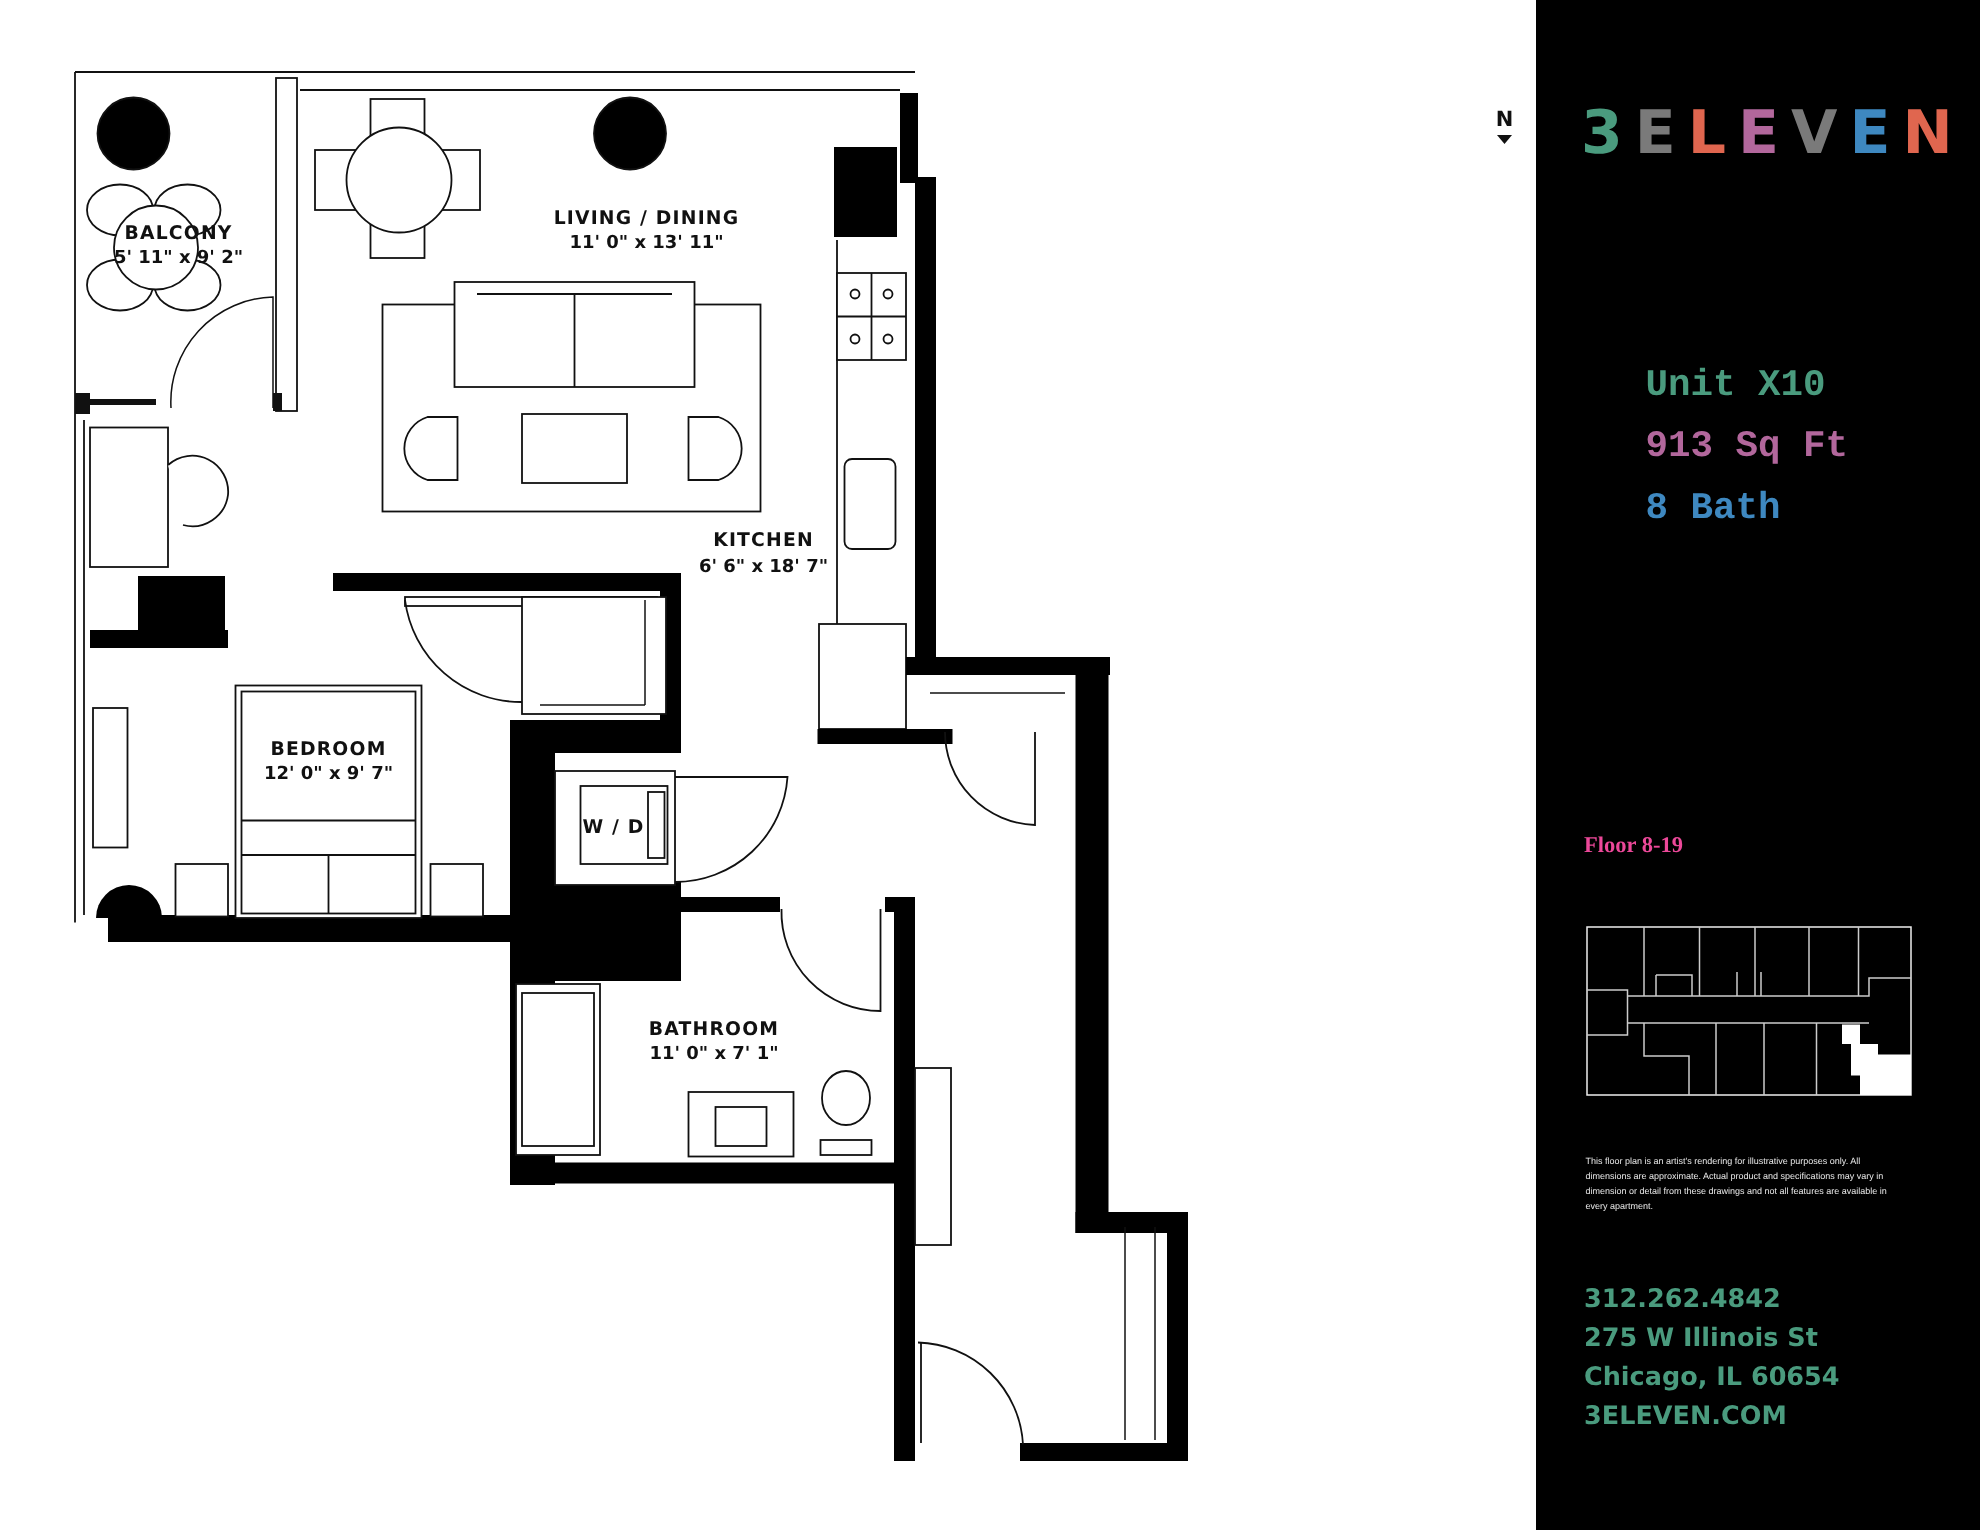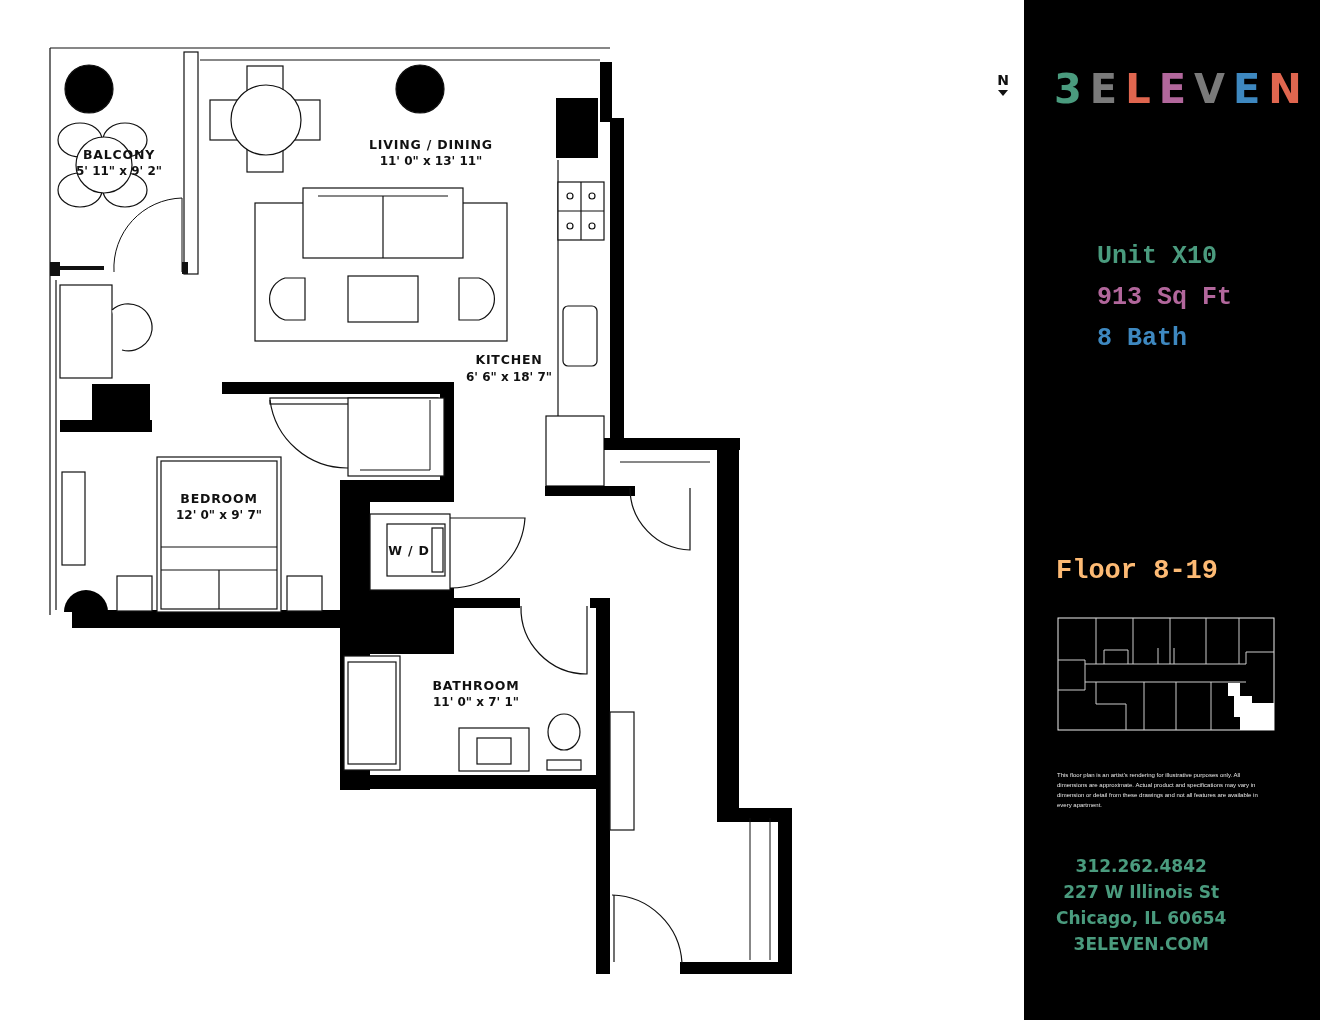--- a/index.html
+++ b/index.html
@@ -5,24 +5,24 @@
   html,body{margin:0;padding:0;}
   body{width:1320px;height:1020px;position:relative;background:#fff;overflow:hidden;font-family:"Liberation Sans",sans-serif;}
   #plan{position:absolute;left:0;top:0;width:1024px;height:1020px;}
   .room-label{font-family:"DejaVu Sans",sans-serif;font-weight:bold;font-size:12.5px;letter-spacing:0.8px;fill:#111;}
   .dim-label{font-family:"DejaVu Sans",sans-serif;font-weight:bold;font-size:12px;fill:#111;}
   .compass{position:absolute;left:994px;top:72px;width:18px;text-align:center;font-family:"DejaVu Sans",sans-serif;font-weight:bold;font-size:14px;color:#111;}
   .compass .arrow{display:block;width:0;height:0;margin:2px auto 0;border-left:5px solid transparent;border-right:5px solid transparent;border-top:6px solid #111;}
   #panel{position:absolute;left:1024px;top:0;width:296px;height:1020px;background:#000;}
   .logo{position:absolute;left:30px;top:64px;display:flex;gap:6px;font-family:"DejaVu Sans",sans-serif;font-weight:bold;font-size:40px;letter-spacing:2px;line-height:50px;}
   .specs{position:absolute;left:32px;top:236px;font-family:Liberation Mono, monospace;font-weight:bold;font-size:25px;line-height:41px;margin-left:41px;}
-  .floor{position:absolute;left:32px;top:556px;font-family:Liberation Mono, monospace;font-weight:bold;font-size:27px;color:#fdba74;}
+  .floor{position:absolute;left:32px;top:556px;font-family:Liberation Serif, serif;font-weight:bold;font-size:15px;color:#ec4899;}
   .keyplan{position:absolute;left:32px;top:616px;width:220px;height:116px;}
   .disclaimer{position:absolute;left:33px;top:770px;width:210px;font-family:"Liberation Sans",sans-serif;font-size:6px;line-height:10px;color:#e8e8e8;}
-  .contact{position:absolute;left:32px;top:853px;font-family:"DejaVu Sans",sans-serif;font-weight:bold;font-size:17px;line-height:26px;color:#4a9b7e;text-align:center;}
+  .contact{position:absolute;left:32px;top:853px;font-family:"DejaVu Sans",sans-serif;font-weight:bold;font-size:17px;line-height:26px;color:#4a9b7e;}
 </style>
 </head>
 <body>
 
 <svg id="plan" viewBox="0 0 1024 1020" xmlns="http://www.w3.org/2000/svg">
   <g fill="none" stroke="#111" stroke-width="1.2">
 
     <line x1="50" y1="48" x2="610" y2="48"></line>
     <line x1="50" y1="48" x2="50" y2="615"></line>
     <line x1="200" y1="60" x2="600" y2="60"></line>
@@ -188,17 +188,17 @@
       <path d="M29 48 L190 48 L190 36 L218 36"></path>
       <path d="M29 66 L190 66"></path>
       <path d="M40 2 L40 48 M77 2 L77 48 M114 2 L114 48 M150 2 L150 48 M183 2 L183 48"></path>
       <path d="M40 66 L40 88 L70 88 L70 114 M88 66 L88 114 M120 66 L120 114 M155 66 L155 114"></path>
       <path d="M48 34 L48 48 M48 34 L72 34 L72 48 M102 32 L102 48 M118 32 L118 48"></path>
     </g>
   </svg>
   <div class="disclaimer">This floor plan is an artist's rendering for illustrative purposes only. All dimensions are approximate. Actual product and specifications may vary in dimension or detail from these drawings and not all features are available in every apartment.</div>
   <div class="contact">
     <div>312.262.4842</div>
-    <div>227 W Illinois St</div>
+    <div>275 W Illinois St</div>
     <div>Chicago, IL 60654</div>
     <div>3ELEVEN.COM</div>
   </div>
 </div>
 
 </body></html>

